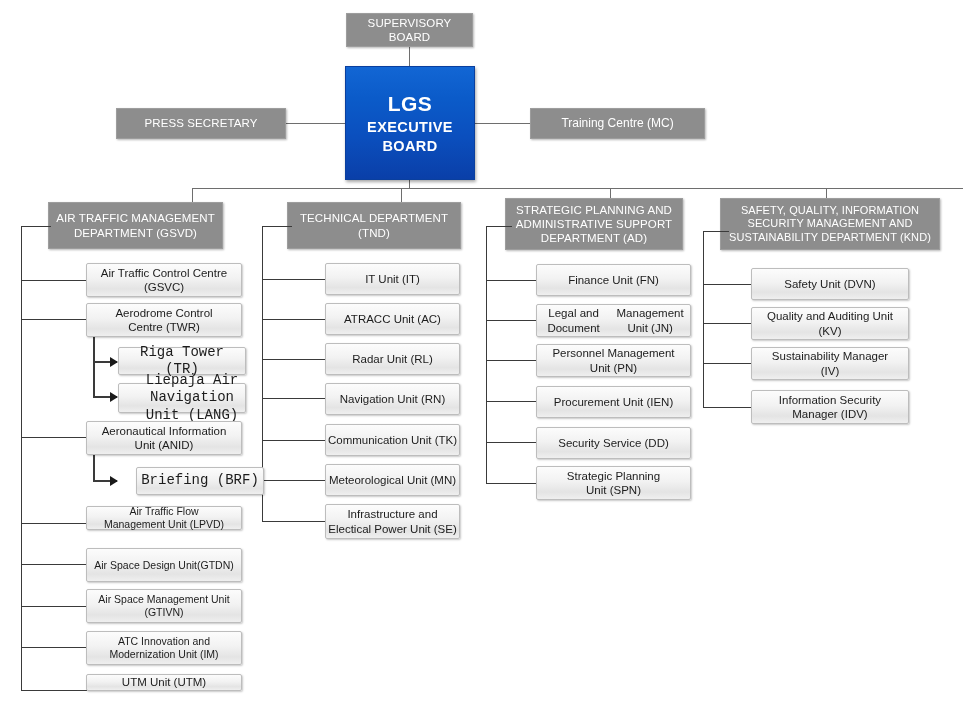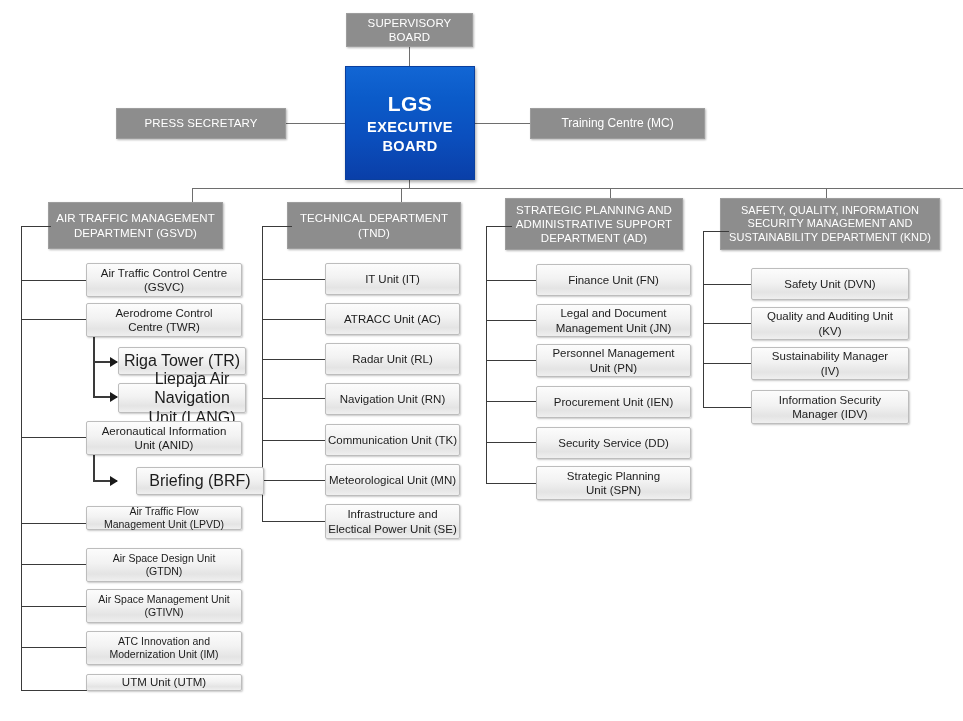--- a/index.html
+++ b/index.html
@@ -43,21 +43,21 @@
 
   
   .unit{
     background:linear-gradient(180deg,#fcfcfc 0%,#f2f2f2 45%,#e4e4e4 78%,#efefef 100%);
     border:1px solid #bdbdbd;
     border-radius:2px;
     color:#1c1c1c;
     font-size:11.5px;
     box-shadow:1px 1px 2px rgba(0,0,0,.22);
   }
-  .unit.sub{font-size:16px;}
+  .unit.sub{font-size:14px;font-family:Liberation Mono, monospace;}
 
   
   .ln{position:absolute;background:#8f8f8f;}
   .ln.dark{background:#3a3a3a;}
   .ln.mid{background:#6e6e6e;}
   .vt{width:1px;}
   .hz{height:1px;}
   .vt.th{width:2px;}
   .hz.th{height:2px;}
 
@@ -197,21 +197,21 @@
     <span>Aeronautical Information</span>
     <span>Unit (ANID)</span>
   </div>
   <div class="node unit sub" style="left:136px;top:467px;width:128px;height:28px;">
     <span>Briefing   (BRF)</span>
   </div>
   <div class="node unit" style="left:86px;top:506px;width:156px;height:24px;flex-direction:column;font-size:10.5px;">
     <span>Air Traffic Flow</span>
     <span>Management Unit  (LPVD)</span>
   </div>
-  <div class="node unit" style="left:86px;top:548px;width:156px;height:34px;flex-direction:column;font-size:10.5px;">
+  <div class="node unit" style="left:86px;top:548px;width:156px;height:34px;font-size:10.5px;">
     <span>Air Space Design Unit</span>
     <span>(GTDN)</span>
   </div>
   <div class="node unit" style="left:86px;top:589px;width:156px;height:34px;flex-direction:column;font-size:10.5px;">
     <span>Air Space Management Unit</span>
     <span>(GTIVN)</span>
   </div>
   <div class="node unit" style="left:86px;top:631px;width:156px;height:34px;flex-direction:column;font-size:10.5px;">
     <span>ATC Innovation and</span>
     <span>Modernization Unit (IM)</span>
@@ -239,21 +239,21 @@
     <span>Meteorological Unit (MN)</span>
   </div>
   <div class="node unit" style="left:325px;top:504px;width:135px;height:35px;flex-direction:column;">
     <span>Infrastructure and</span>
     <span>Electical Power Unit (SE)</span>
   </div>
 
   <div class="node unit" style="left:536px;top:264px;width:155px;height:32px;">
     <span>Finance Unit (FN)</span>
   </div>
-  <div class="node unit" style="left:536px;top:304px;width:155px;height:33px;flex-direction:column;">
+  <div class="node unit" style="left:536px;top:304px;width:155px;height:33px;flex-direction:row;">
     <span>Legal and Document</span>
     <span>Management Unit (JN)</span>
   </div>
   <div class="node unit" style="left:536px;top:344px;width:155px;height:33px;flex-direction:column;">
     <span>Personnel Management</span>
     <span>Unit (PN)</span>
   </div>
   <div class="node unit" style="left:536px;top:386px;width:155px;height:32px;">
     <span>Procurement Unit (IEN)</span>
   </div>

